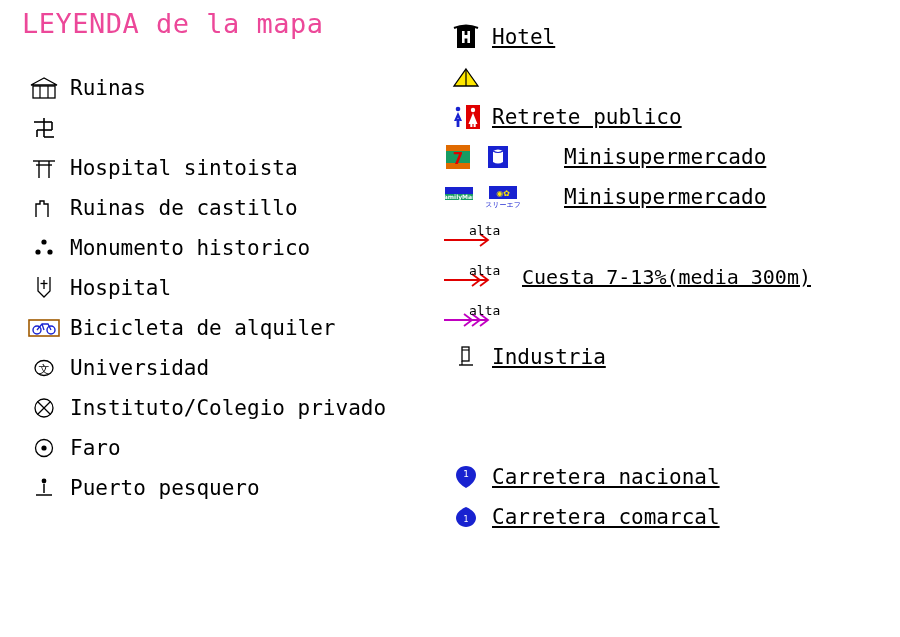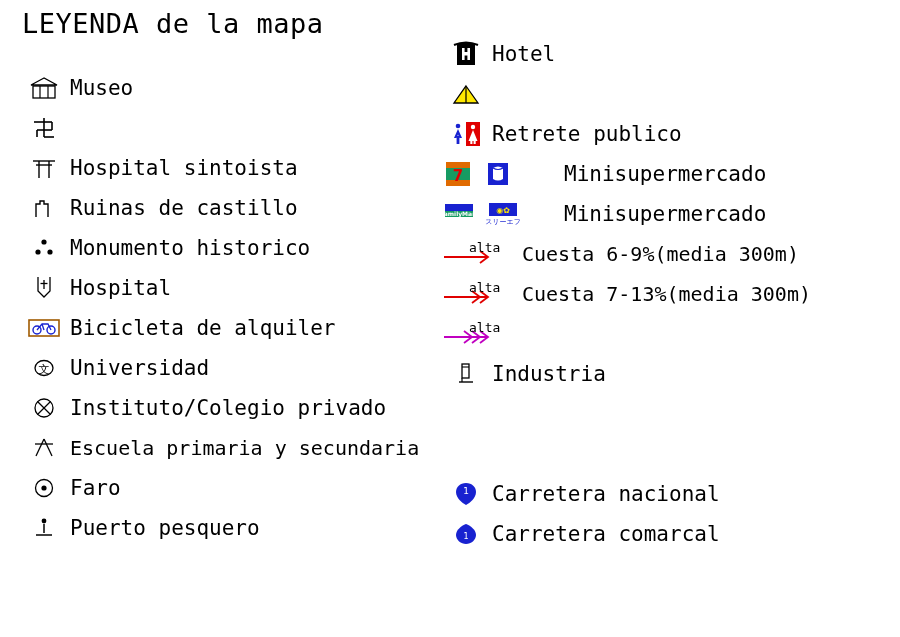--- a/index.html
+++ b/index.html
@@ -20,35 +20,36 @@
     left: 0;
     top: 0;
     width: 900px;
     height: 637px;
   }
   .title {
     position: absolute;
     left: 22px;
     top: 8px;
     font-size: 27px;
-    color: #000000;
+    color: #ec4899;
     letter-spacing: 0.5px;
     white-space: nowrap;
   }
   .col-left {
     position: absolute;
     left: 18px;
     top: 68px;
     width: 430px;
   }
   .col-right {
     position: absolute;
     left: 440px;
-    top: 34px;
+    top: 17px;
     width: 460px;
+    text-decoration: underline;
   }
   .row {
     display: flex;
     align-items: center;
     height: 40px;
   }
   .icon-cell {
     width: 52px;
     min-width: 52px;
     display: flex;
@@ -89,21 +90,21 @@
 
     <div class="row">
       <div class="icon-cell">
         <svg width="30" height="26" viewBox="0 0 30 26">
           <polygon points="15,3 2,10 28,10" fill="none" stroke="#000" stroke-width="1.3"></polygon>
           <rect x="4" y="11" width="22" height="12" fill="none" stroke="#000" stroke-width="1.3"></rect>
           <line x1="11" y1="11" x2="11" y2="23" stroke="#000" stroke-width="1.2"></line>
           <line x1="19" y1="11" x2="19" y2="23" stroke="#000" stroke-width="1.2"></line>
         </svg>
       </div>
-      <div class="label">Museo</div>
+      <div class="label">Ruinas</div>
     </div>
 
     <div class="row">
       <div class="icon-cell">
         <svg width="26" height="26" viewBox="0 0 26 26">
           <line x1="3" y1="7" x2="21" y2="7" stroke="#000" stroke-width="1.6"></line>
           <line x1="13" y1="3" x2="13" y2="22" stroke="#000" stroke-width="1.6"></line>
           <line x1="13" y1="22" x2="23" y2="22" stroke="#000" stroke-width="1.6"></line>
           <line x1="21" y1="7" x2="21" y2="15" stroke="#000" stroke-width="1.6"></line>
           <line x1="21" y1="15" x2="6" y2="15" stroke="#000" stroke-width="1.6"></line>
@@ -182,30 +183,20 @@
       <div class="icon-cell">
         <svg width="28" height="28" viewBox="0 0 28 28">
           <circle cx="14" cy="14" r="9" fill="none" stroke="#000" stroke-width="1.3"></circle>
           <line x1="7.5" y1="7.5" x2="20.5" y2="20.5" stroke="#000" stroke-width="1.2"></line>
           <line x1="20.5" y1="7.5" x2="7.5" y2="20.5" stroke="#000" stroke-width="1.2"></line>
         </svg>
       </div>
       <div class="label">Instituto/Colegio privado</div>
     </div>
 
-    <div class="row">
-      <div class="icon-cell">
-        <svg width="28" height="28" viewBox="0 0 28 28">
-          <line x1="5" y1="10" x2="23" y2="10" stroke="#000" stroke-width="1.3"></line>
-          <line x1="6" y1="22" x2="14" y2="5" stroke="#000" stroke-width="1.3"></line>
-          <line x1="22" y1="22" x2="14" y2="5" stroke="#000" stroke-width="1.3"></line>
-        </svg>
-      </div>
-      <div class="label tight">Escuela primaria y secundaria</div>
-    </div>
 
     <div class="row">
       <div class="icon-cell">
         <svg width="28" height="28" viewBox="0 0 28 28">
           <circle cx="14" cy="14" r="8.5" fill="none" stroke="#000" stroke-width="1.3"></circle>
           <circle cx="14" cy="14" r="2.6" fill="#000"></circle>
         </svg>
       </div>
       <div class="label">Faro</div>
     </div>
@@ -300,21 +291,20 @@
     </div>
 
     <div class="row">
       <div class="icon-cell slope">
         <svg width="76" height="28" viewBox="0 0 76 28">
           <line x1="2" y1="17" x2="46" y2="17" stroke="#e00000" stroke-width="1.8"></line>
           <polyline points="38,11 46,17 38,23" fill="none" stroke="#e00000" stroke-width="1.8"></polyline>
           <text x="27" y="12" font-family="DejaVu Sans Mono, monospace" font-size="13" fill="#000">alta</text>
         </svg>
       </div>
-      <div class="label tight">Cuesta 6-9%(media 300m)</div>
     </div>
 
     <div class="row">
       <div class="icon-cell slope">
         <svg width="76" height="28" viewBox="0 0 76 28">
           <line x1="2" y1="17" x2="46" y2="17" stroke="#e00000" stroke-width="1.8"></line>
           <polyline points="30,11 38,17 30,23" fill="none" stroke="#e00000" stroke-width="1.8"></polyline>
           <polyline points="38,11 46,17 38,23" fill="none" stroke="#e00000" stroke-width="1.8"></polyline>
           <text x="27" y="12" font-family="DejaVu Sans Mono, monospace" font-size="13" fill="#000">alta</text>
         </svg>

